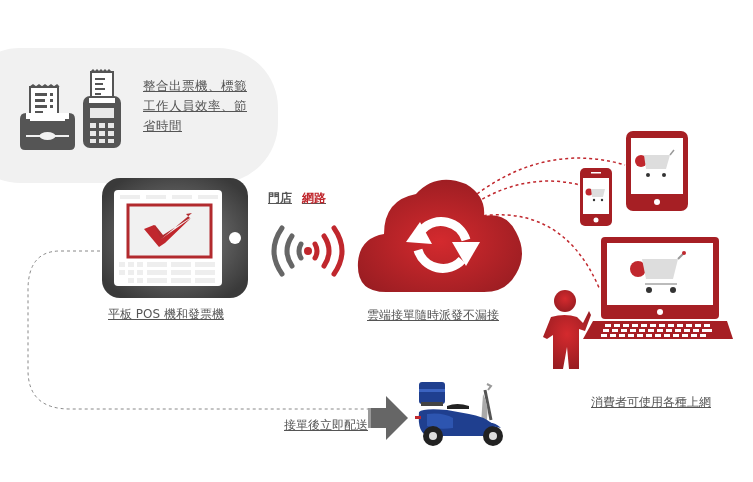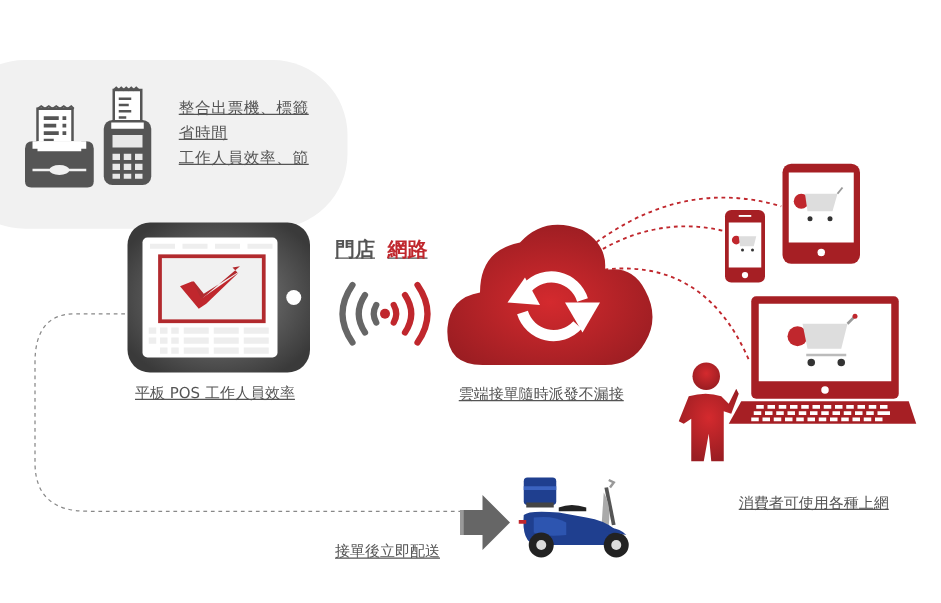--- a/index.html
+++ b/index.html
@@ -1,21 +1,21 @@
 <!DOCTYPE html>
 <html><head>
 <meta charset="utf-8">
 <style>
   html,body{margin:0;padding:0;background:#ffffff;}
   body{width:753px;height:482px;position:relative;overflow:hidden;font-family:"DejaVu Sans","Liberation Sans",sans-serif;color:#555;}
   .abs{position:absolute;text-decoration:underline;}
   .bubble{left:-40px;top:48px;width:318px;height:135px;background:#f1f1f1;border-radius:60px;}
   .feature-text{left:143px;top:76px;width:130px;font-size:12.5px;line-height:20px;color:#555;letter-spacing:0.5px;}
   .label{font-size:12px;color:#555;white-space:nowrap;}
-  .net-label{left:268px;top:190px;font-size:16px;font-weight:bold;}
+  .net-label{left:268px;top:190px;font-size:12px;font-weight:bold;}
   .net-label .a{color:#555;}
   .net-label .b{color:#c0272d;margin-left:10px;}
   svg{position:absolute;overflow:visible;}
 </style>
 </head>
 <body>
 
 <div class="abs bubble"></div>
 
 <svg style="left:20px;top:85px;" width="55" height="65" viewBox="0 0 55 65">
@@ -53,22 +53,22 @@
       <rect x="16" y="61" width="6" height="5"></rect>
       <rect x="25" y="61" width="6" height="5"></rect>
     <rect x="7" y="69" width="6" height="4"></rect>
       <rect x="16" y="69" width="6" height="4"></rect>
       <rect x="25" y="69" width="6" height="4"></rect>
   </g>
 </svg>
 
 <div class="abs feature-text">
   <div>整合出票機、標籤</div>
+  <div>工作人員效率、節</div>
   <div>省時間</div>
-  <div>工作人員效率、節</div>
 </div>
 
 <svg style="left:0;top:0;" width="753" height="482">
   <path d="M100 251 H60 Q28 251 28 290 V370 Q28 409 70 409 H372" fill="none" stroke="#888" stroke-width="1" stroke-dasharray="3,3"></path>
 
   <path d="M463 205 Q540 140 625 165" fill="none" stroke="#c0272d" stroke-width="1.5" stroke-dasharray="3,3"></path>
   <path d="M462 212 Q520 170 580 185" fill="none" stroke="#c0272d" stroke-width="1.5" stroke-dasharray="3,3"></path>
   <path d="M460 220 Q560 195 600 290" fill="none" stroke="#c0272d" stroke-width="1.5" stroke-dasharray="3,3"></path>
 </svg>
 
@@ -104,21 +104,21 @@
       <rect x="69" y="92" width="20" height="5"></rect>
       <rect x="93" y="92" width="20" height="5"></rect>
     <rect x="26" y="100" width="6" height="5"></rect>
       <rect x="35" y="100" width="6" height="5"></rect>
     <rect x="45" y="100" width="20" height="5"></rect>
       <rect x="69" y="100" width="20" height="5"></rect>
       <rect x="93" y="100" width="20" height="5"></rect>
   </g>
   <circle cx="133" cy="60" r="6" fill="#fff"></circle>
 </svg>
-<div class="abs label" style="left:108px;top:306px;">平板 POS 工作人員效率</div>
+<div class="abs label" style="left:108px;top:306px;">平板 POS 機和發票機</div>
 
 <div class="abs net-label">
   <span class="a">門店</span><span class="b">網路</span>
 </div>
 
 <svg style="left:268px;top:220px;" width="80" height="62" viewBox="0 0 80 62">
   <g fill="none" stroke-width="5" stroke-linecap="round">
     <path d="M14 8 Q-2 31 14 54" stroke="#666"></path>
     <path d="M24 16 Q14 31 24 46" stroke="#666"></path>
     <path d="M33 24 Q29 31 33 38" stroke="#666"></path>
@@ -228,21 +228,21 @@
     </radialGradient>
   </defs>
   <circle cx="22" cy="12" r="11" fill="url(#pg)"></circle>
   <path d="M8 28 Q22 24 34 28 L40 34 L46 22 L48 26 L42 42 L36 40 L36 80 L26 80 L24 58 L20 80 L10 80 L10 46 L4 50 L0 48 Z" fill="url(#pg)"></path>
 </svg>
 
 <div class="abs label" style="left:591px;top:357px;line-height:18px;margin-top:36px;">
   <div>消費者可使用各種上網</div>
 </div>
 
-<div class="abs label" style="left:268px;top:417px;margin-top:16px;">接單後立即配送</div>
+<div class="abs label" style="left:284px;top:417px;">接單後立即配送</div>
 <svg style="left:366px;top:396px;" width="42" height="44" viewBox="0 0 42 44">
   <path d="M2 12 H20 V0 L42 22 L20 44 V32 H2 Z" fill="#666"></path>
   <rect x="2" y="12" width="3" height="20" fill="#999"></rect>
 </svg>
 
 <svg style="left:413px;top:380px;" width="100" height="68" viewBox="0 0 100 68">
   <rect x="6" y="2" width="26" height="22" rx="3" fill="#1f3f8f"></rect>
   <rect x="6" y="9" width="26" height="3" fill="#3b63c0"></rect>
   <rect x="8" y="22" width="22" height="4" fill="#444"></rect>
   <path d="M34 26 q10 -4 22 0 v3 h-22z" fill="#222"></path>

